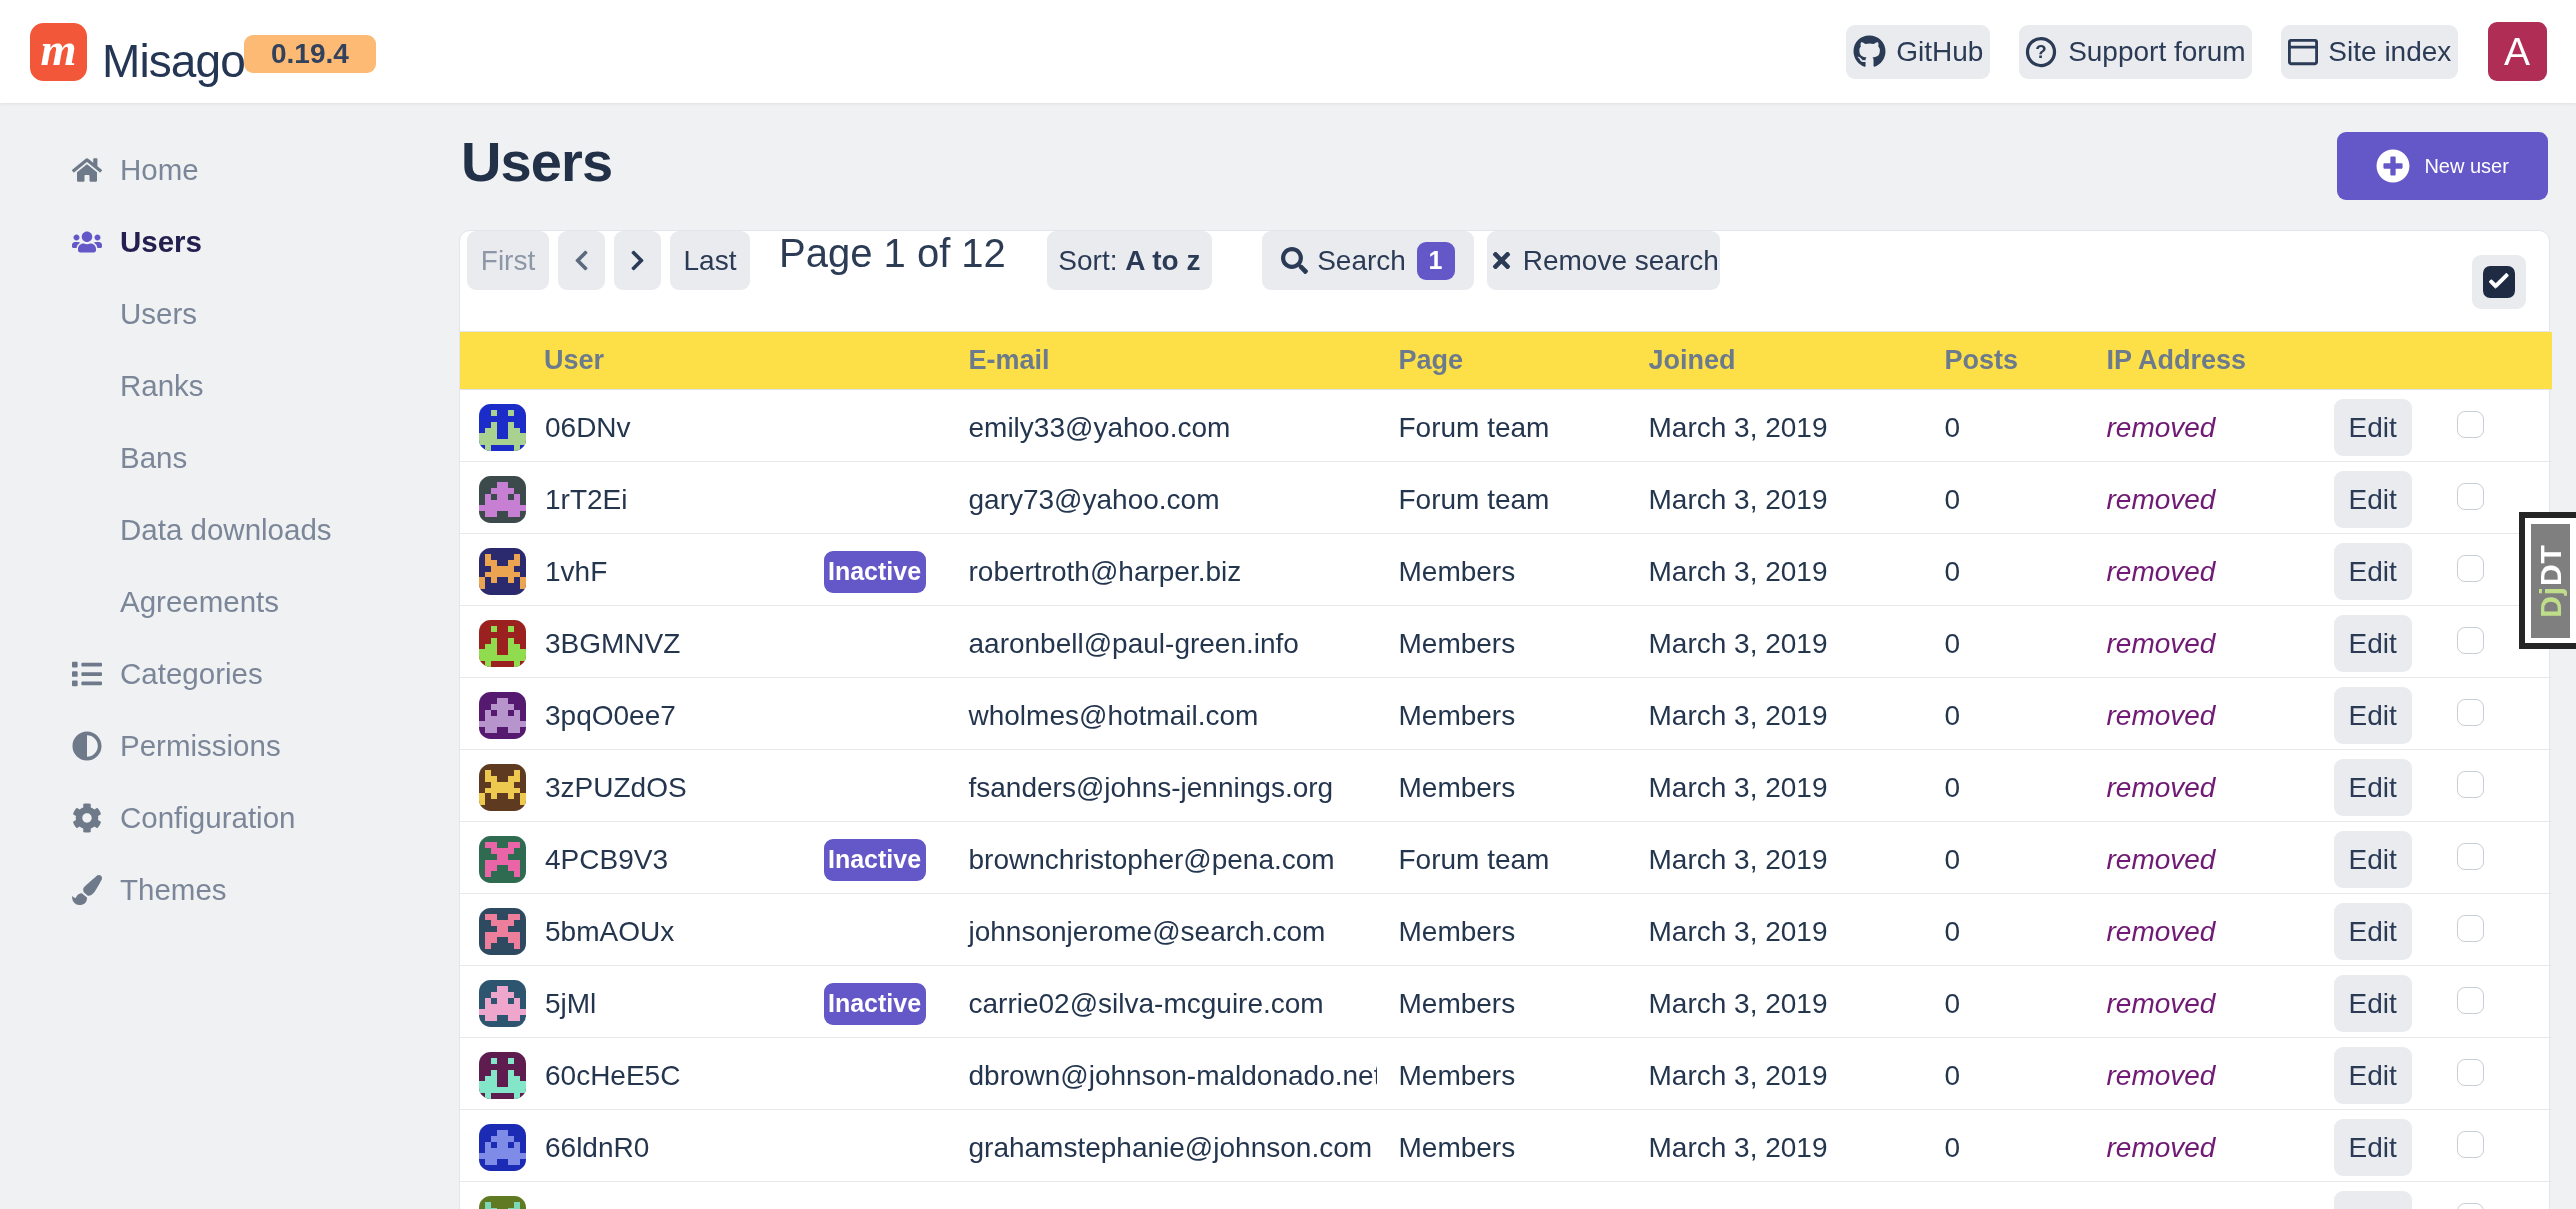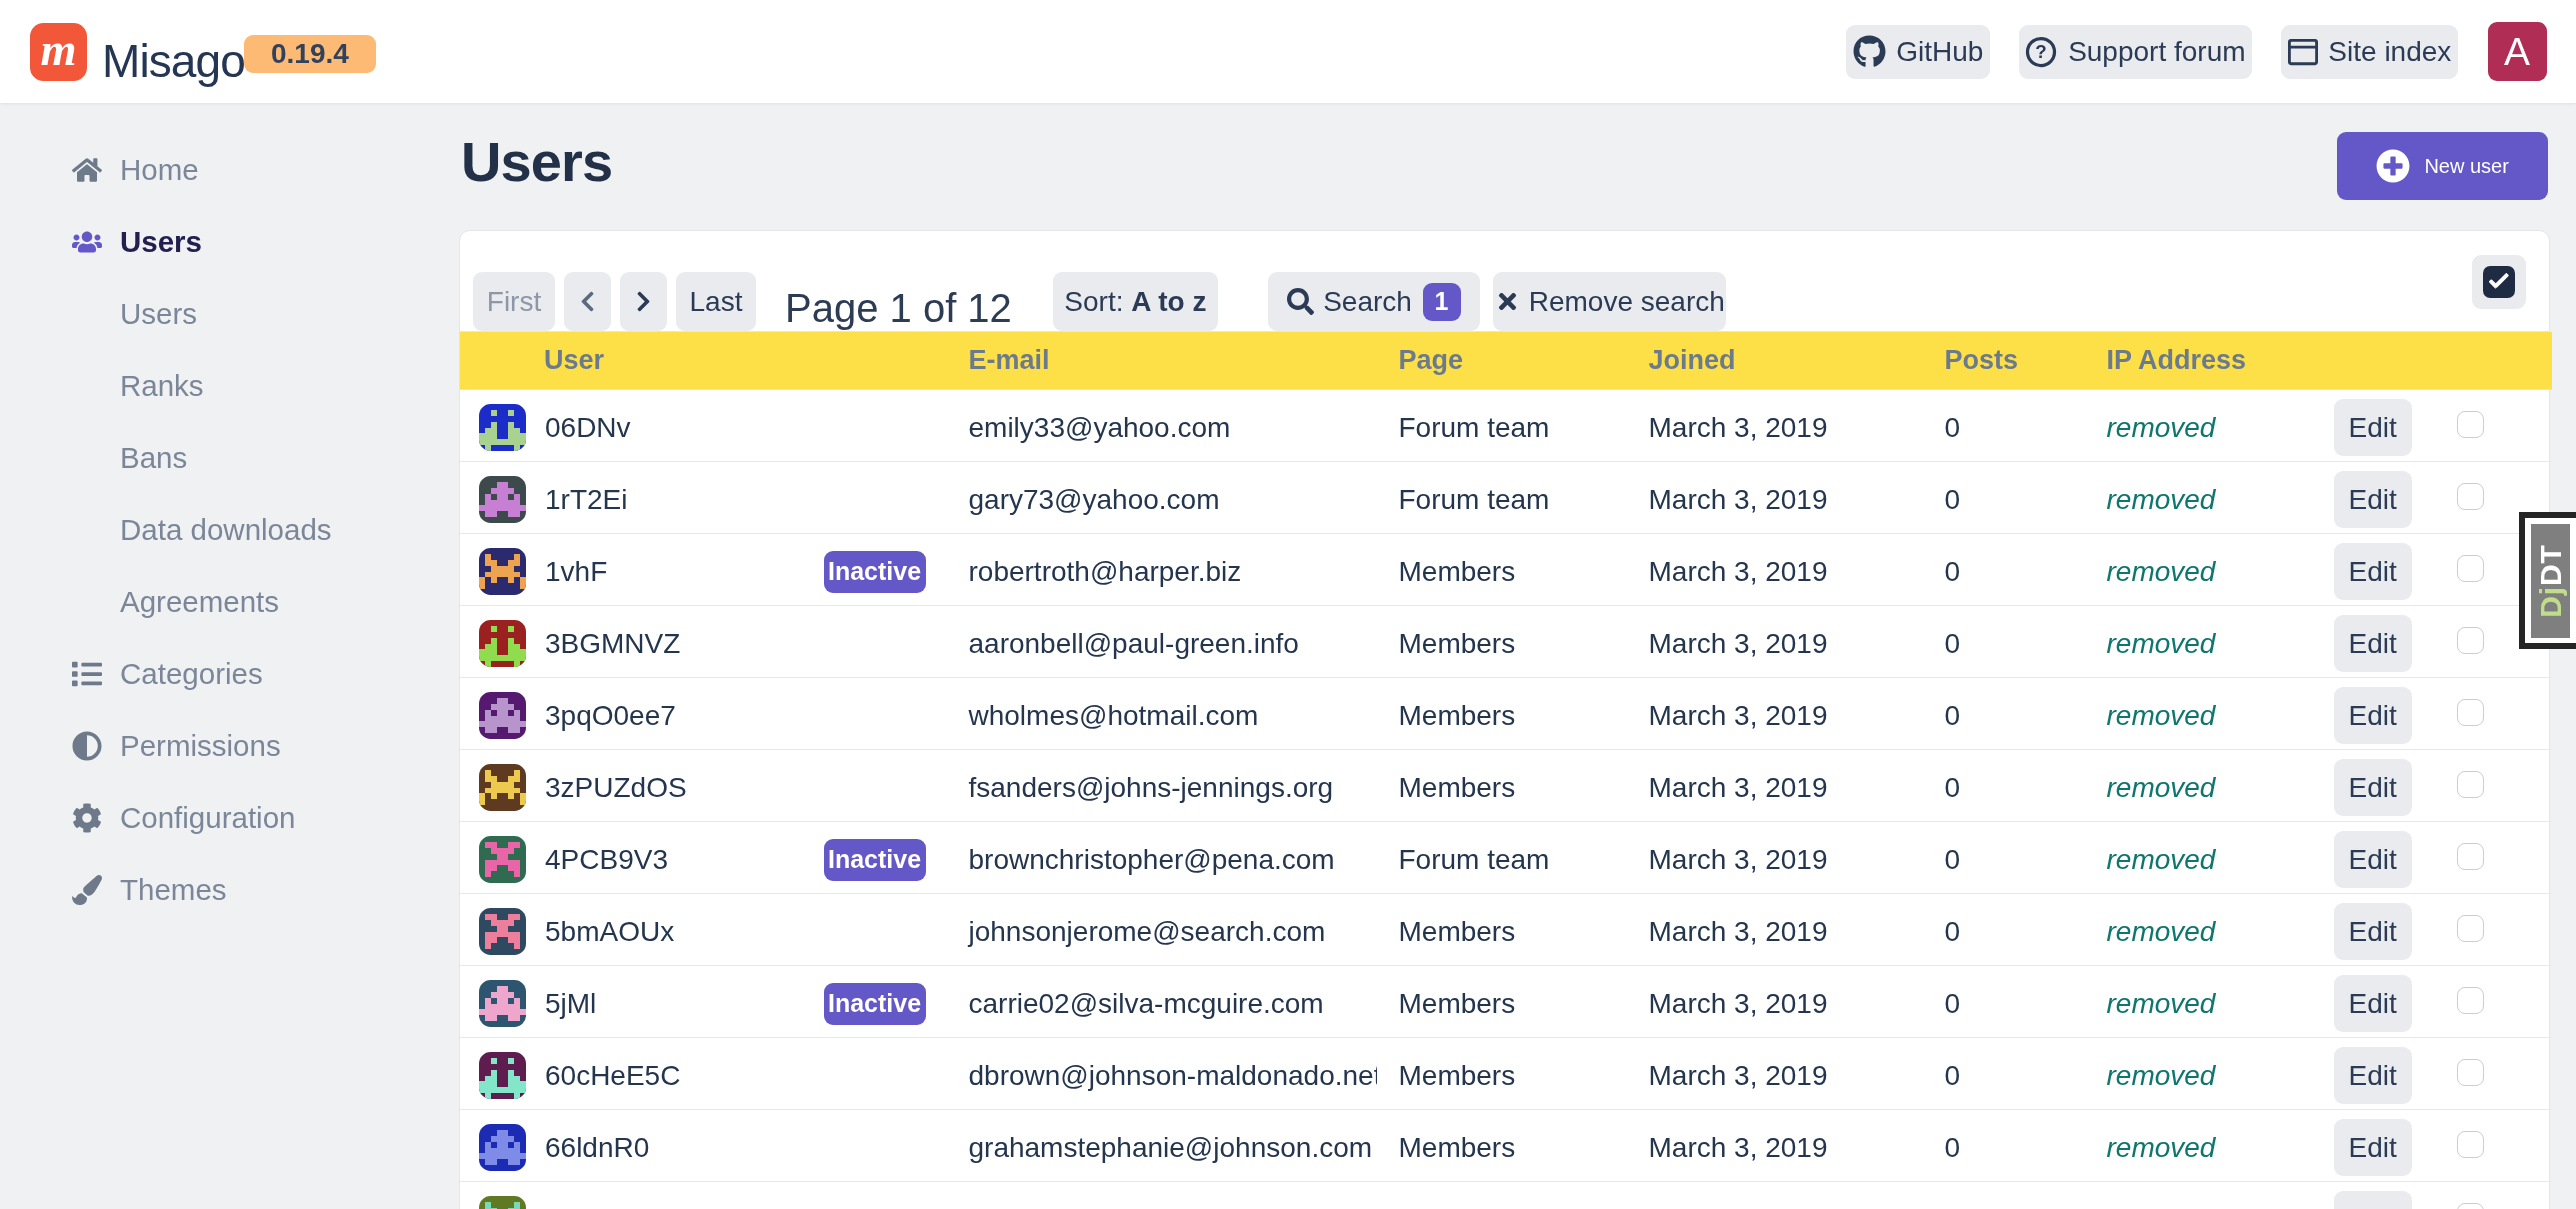--- a/index.html
+++ b/index.html
@@ -32,22 +32,22 @@
 
 .h1 { position:absolute; left:461px; top:129px; font-size:56px; font-weight:700; color:#233148; letter-spacing:-0.9px; }
 .btn-new { position:absolute; left:2337px; top:132px; width:211px; height:68px; background:#6458c8;
   border-radius:9px; color:#fff; font-size:20px; display:flex; align-items:center; justify-content:center; }
 .btn-new svg { margin-right:14.3px; }
 
 .card { position:absolute; left:459px; top:230px; width:2091px; height:1073px; background:#fff;
   border:0.9px solid #e2e5e9; border-radius:10.7px 10.7px 0 0; }
 
 
-.toolbar { position:relative; height:101px; border-bottom:0.9px solid #e3e6ea; display:flex; align-items:flex-end;
-  padding:0 13px; }
+.toolbar { position:relative; height:101px; border-bottom:0.9px solid #e3e6ea; display:flex; align-items:flex-start;
+  padding:0 7px; }
 .tbtn { height:59px; display:inline-flex; align-items:center; justify-content:center; background:#e9ebee;
   border-radius:9px; font-size:28px; color:#2b3b55; }
 .tbtn.dis { color:#8d97a7; }
 .tbtn + .tbtn { margin-left:9px; }
 .pginfo { font-size:40px; font-weight:500; color:#2c3c55; margin-left:29px; }
 .tbtn.sortbtn { margin-left:41px; width:165px; }
 .tbtn.searchbtn { margin-left:50px; width:212px; }
 .tbtn.rmbtn { margin-left:13.4px; width:233px; }
 .searchbtn .cntbadge { margin-left:10.7px; background:#6458c8; color:#fff; font-size:25px; font-weight:700;
   width:38px; height:38px; border-radius:9px; display:inline-flex; align-items:center; justify-content:center; }
@@ -65,21 +65,21 @@
 th.c-user, td.c-email, th.c-email, td.c-rank, th.c-rank, td.c-joined, th.c-joined, td.c-posts, th.c-posts,
 td.c-ip, th.c-ip { padding-left:21.5px; }
 th.c-user { padding-left:84px; }
 tbody td { height:72px; border-bottom:0.9px solid #e6e9ec; font-size:28px; color:#24354e; padding:5.4px 0 0 0; white-space:nowrap; overflow:hidden; }
 td.c-email, td.c-rank, td.c-joined, td.c-posts, td.c-ip { padding-left:21.5px; }
 .ucell { display:flex; align-items:center; padding-left:19px; padding-right:21.5px; }
 .av { width:47px; height:47px; border-radius:11.6px; flex:none; }
 .uname { margin-left:19px; }
 .badge-inactive { margin-left:auto; background:#6458c8; color:#fff; font-size:25px; font-weight:700;
   height:42px; width:102px; border-radius:9px; display:inline-flex; align-items:center; justify-content:center; }
-.removed { color:#0f766e; font-style:italic; }
+.removed { color:#701a75; font-style:italic; }
 .btn-edit { display:inline-flex; margin-left:20.6px; width:78px; height:57px; background:#e9ebee; border-radius:9px;
   align-items:center; justify-content:center; color:#2b3b55; }
 .rowcheck { display:inline-block; width:27px; height:27px; border:1.8px solid #c9ced6; border-radius:8px; background:#fff; }
 td.c-check { text-align:left; padding-left:21.5px; }
 
 
 .djdt { position:absolute; right:0; top:512px; width:57px; height:137px; background:#fff;
   border:6.3px solid #252525; border-right:none; display:flex; align-items:center; justify-content:center; z-index:50; }
 .djdt-in { width:39px; height:114px; background:#7f7f7f; display:flex; align-items:center; justify-content:center; }
 .djdt-txt { transform:rotate(-90deg); font-size:30px; font-weight:700; letter-spacing:0.9px; white-space:nowrap; }

